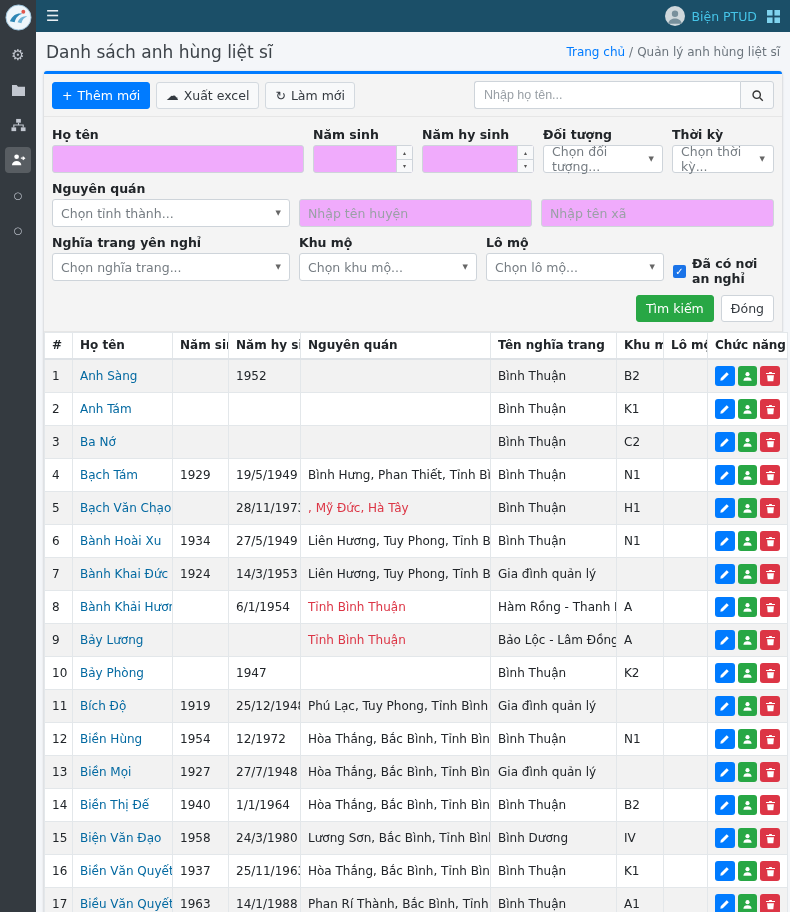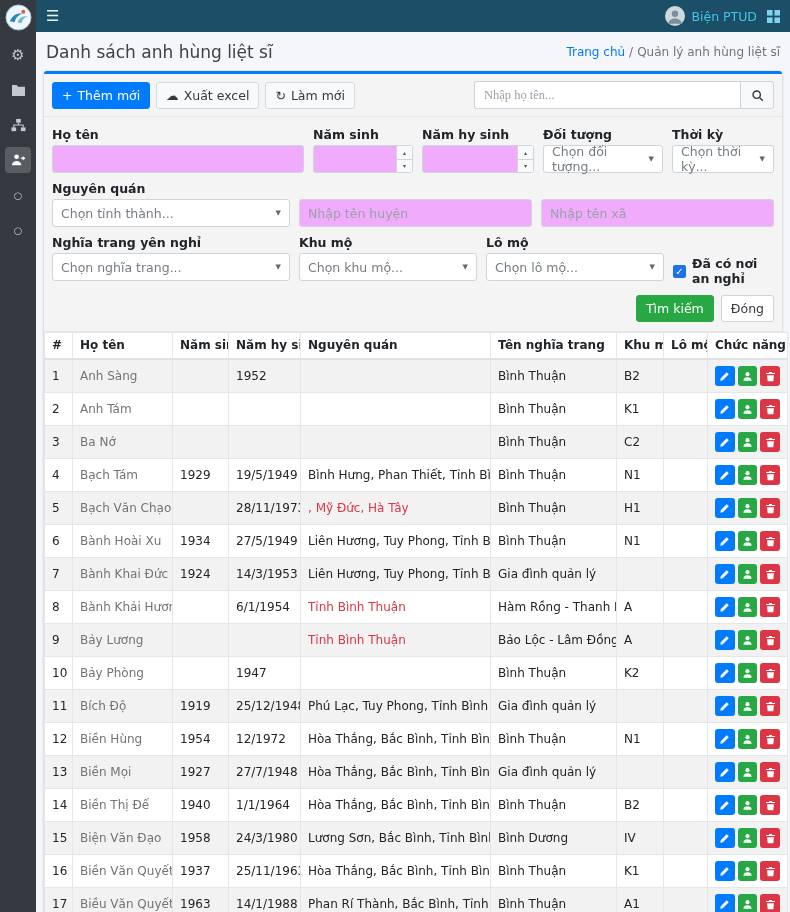--- a/index.html
+++ b/index.html
@@ -36,21 +36,21 @@
 
   
   .toolbar { display:flex; justify-content:space-between; align-items:center; padding:7px 8px; background:#f4f4f4; border-bottom:1px solid #e6e6e6; }
   .tb-left { display:flex; gap:6px; }
   .btn { font-size:12.5px; height:27px; padding:0 9px; border-radius:3px; border:1px solid transparent; cursor:pointer; display:inline-flex; align-items:center; gap:5px; font-family:inherit; }
   .btn-primary { background:#007bff; border-color:#007bff; color:#fff; }
   .btn-light { background:#f8f9fa; border-color:#d3d9df; color:#343a40; }
   .btn-success { background:#28a745; border-color:#28a745; color:#fff; }
   .btn-default { background:#fff; border-color:#ced4da; color:#343a40; }
   .search-group { display:flex; width:300px; }
-  .search-group input { flex:1; height:28px; border:1px solid #ced4da; border-right:none; border-radius:3px 0 0 3px; padding:0 9px; font-size:12.5px; font-family:Liberation Serif, serif; color:#0c4a6e; background:#fff; }
+  .search-group input { flex:1; height:28px; border:1px solid #ced4da; border-right:none; border-radius:3px 0 0 3px; padding:0 9px; font-size:12.5px; font-family:Liberation Sans, sans-serif; color:#0c4a6e; background:#fff; }
   .search-group input::placeholder { color:#9aa0a6; }
   .search-btn { width:34px; height:28px; border:1px solid #ced4da; background:#f8f9fa; border-radius:0 3px 3px 0; cursor:pointer; display:flex; align-items:center; justify-content:center; }
 
   
   .filter { background:#f4f4f4; padding:2px 8px 9px; border-bottom:1px solid #e6e6e6; }
   .f-row { display:flex; gap:9px; margin-top:7px; }
   .f-col { display:flex; flex-direction:column; }
   .f-col label { font-size:12.5px; font-weight:bold; margin:1px 0 3px; color:#212529; }
   .inp { height:28px; border:1px solid #ced4da; border-radius:3px; background:#f0abfc; font-size:12.5px; padding:0 8px; color:#495057; font-family:inherit; width:100%; }
   .inp::placeholder { color:#9aa0a6; }
@@ -67,21 +67,21 @@
   .chk { width:13px; height:13px; background:#1a73e8; border-radius:2px; color:#fff; font-size:10px; line-height:13px; text-align:center; flex-shrink:0; }
   .chk-label { font-size:12.5px; font-weight:600; }
   .f-actions { display:flex; justify-content:flex-end; gap:7px; margin-top:9px; }
 
   
   table { width:100%; border-collapse:collapse; font-size:12px; table-layout:fixed; }
   th,td { border:1px solid #e3e7ea; padding:6px 7px; text-align:left; line-height:13px; overflow:hidden; white-space:nowrap; }
   thead th { background:#fff; font-size:12px; border-bottom:2px solid #dee2e6; }
   tbody tr:nth-child(odd) { background:#f2f2f2; }
   tbody tr:nth-child(even) { background:#fff; }
-  td a { color:#737373; text-decoration:none; cursor:pointer; }
+  td a { color:#0369a1; text-decoration:none; cursor:pointer; }
   td.red { color:#dc3545; }
   .actions-cell { display:flex; gap:3px; }
   .abtn { width:22px; height:20px; border:none; border-radius:3px; cursor:pointer; display:flex; align-items:center; justify-content:center; padding:0; }
   .abtn.edit { background:#007bff; }
   .abtn.person { background:#28a745; }
   .abtn.del { background:#dc3545; }
 </style>
 </head>
 <body>
 

